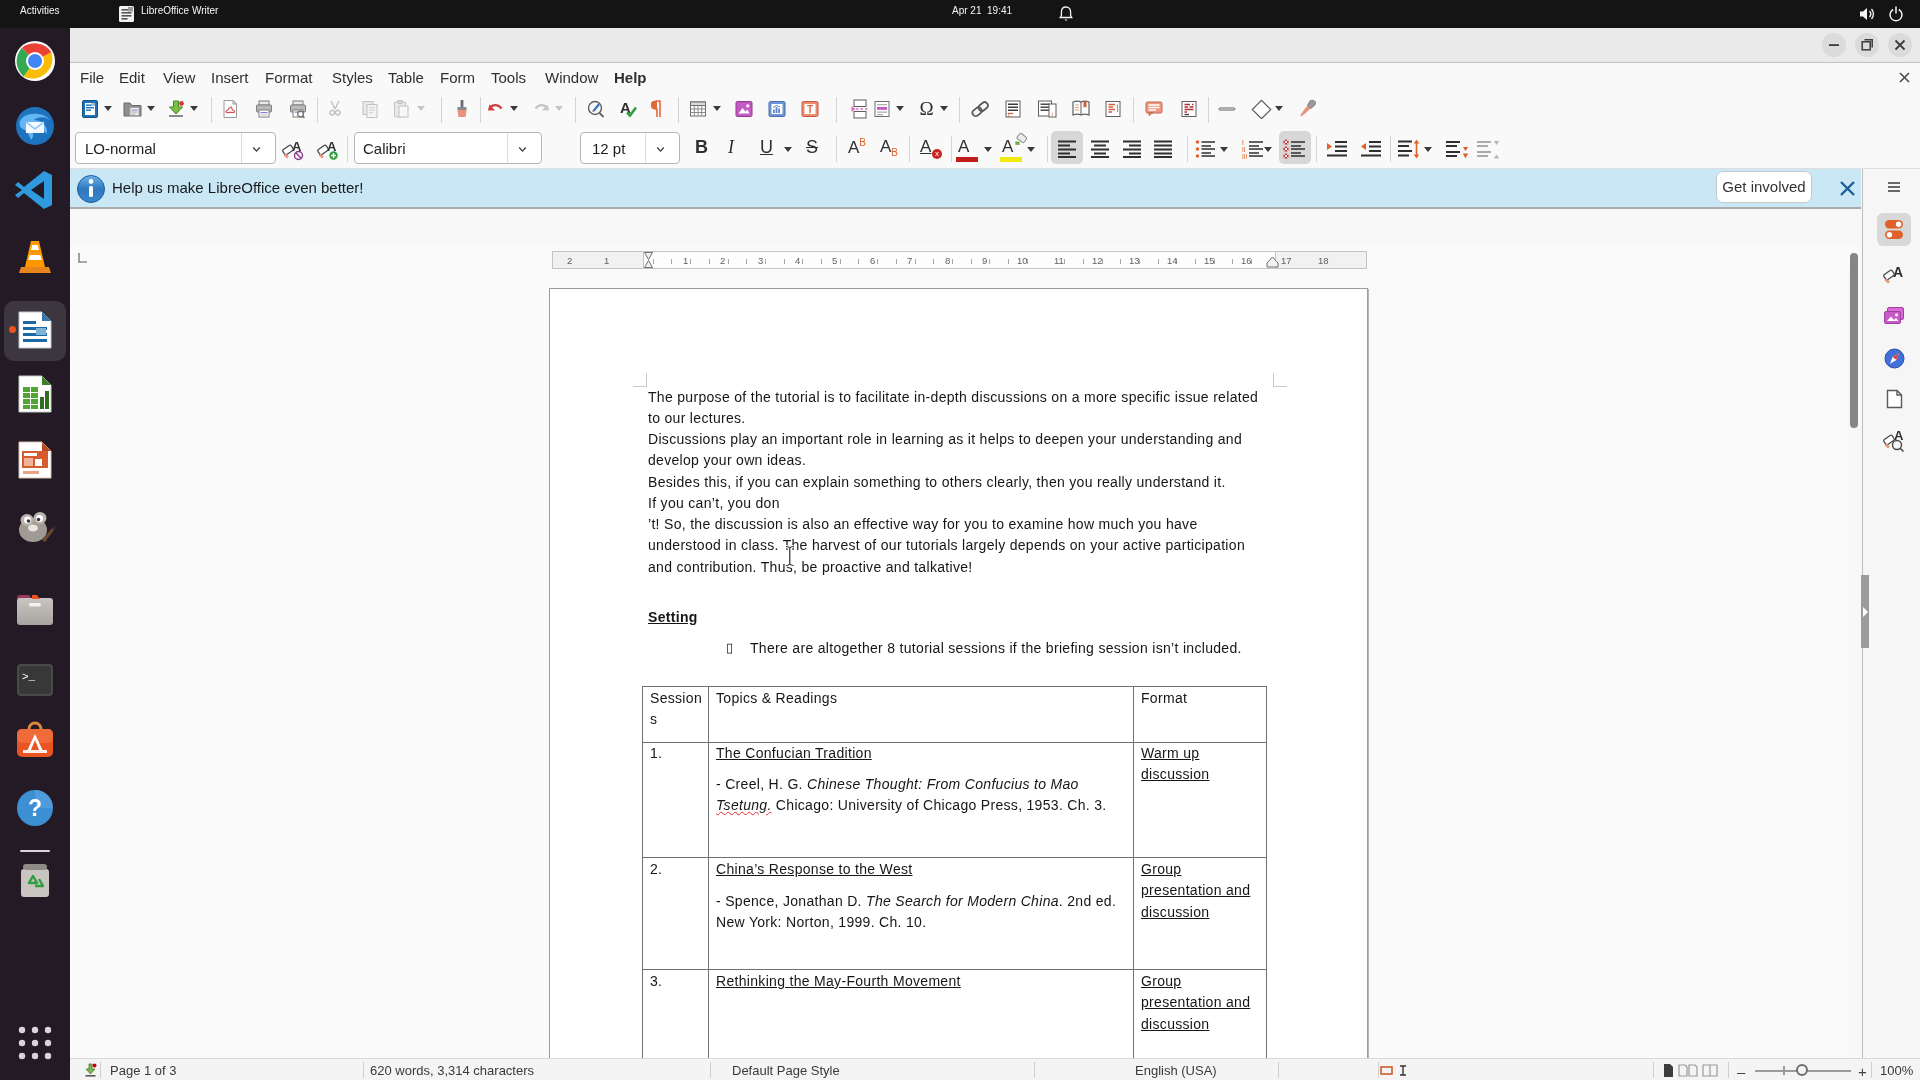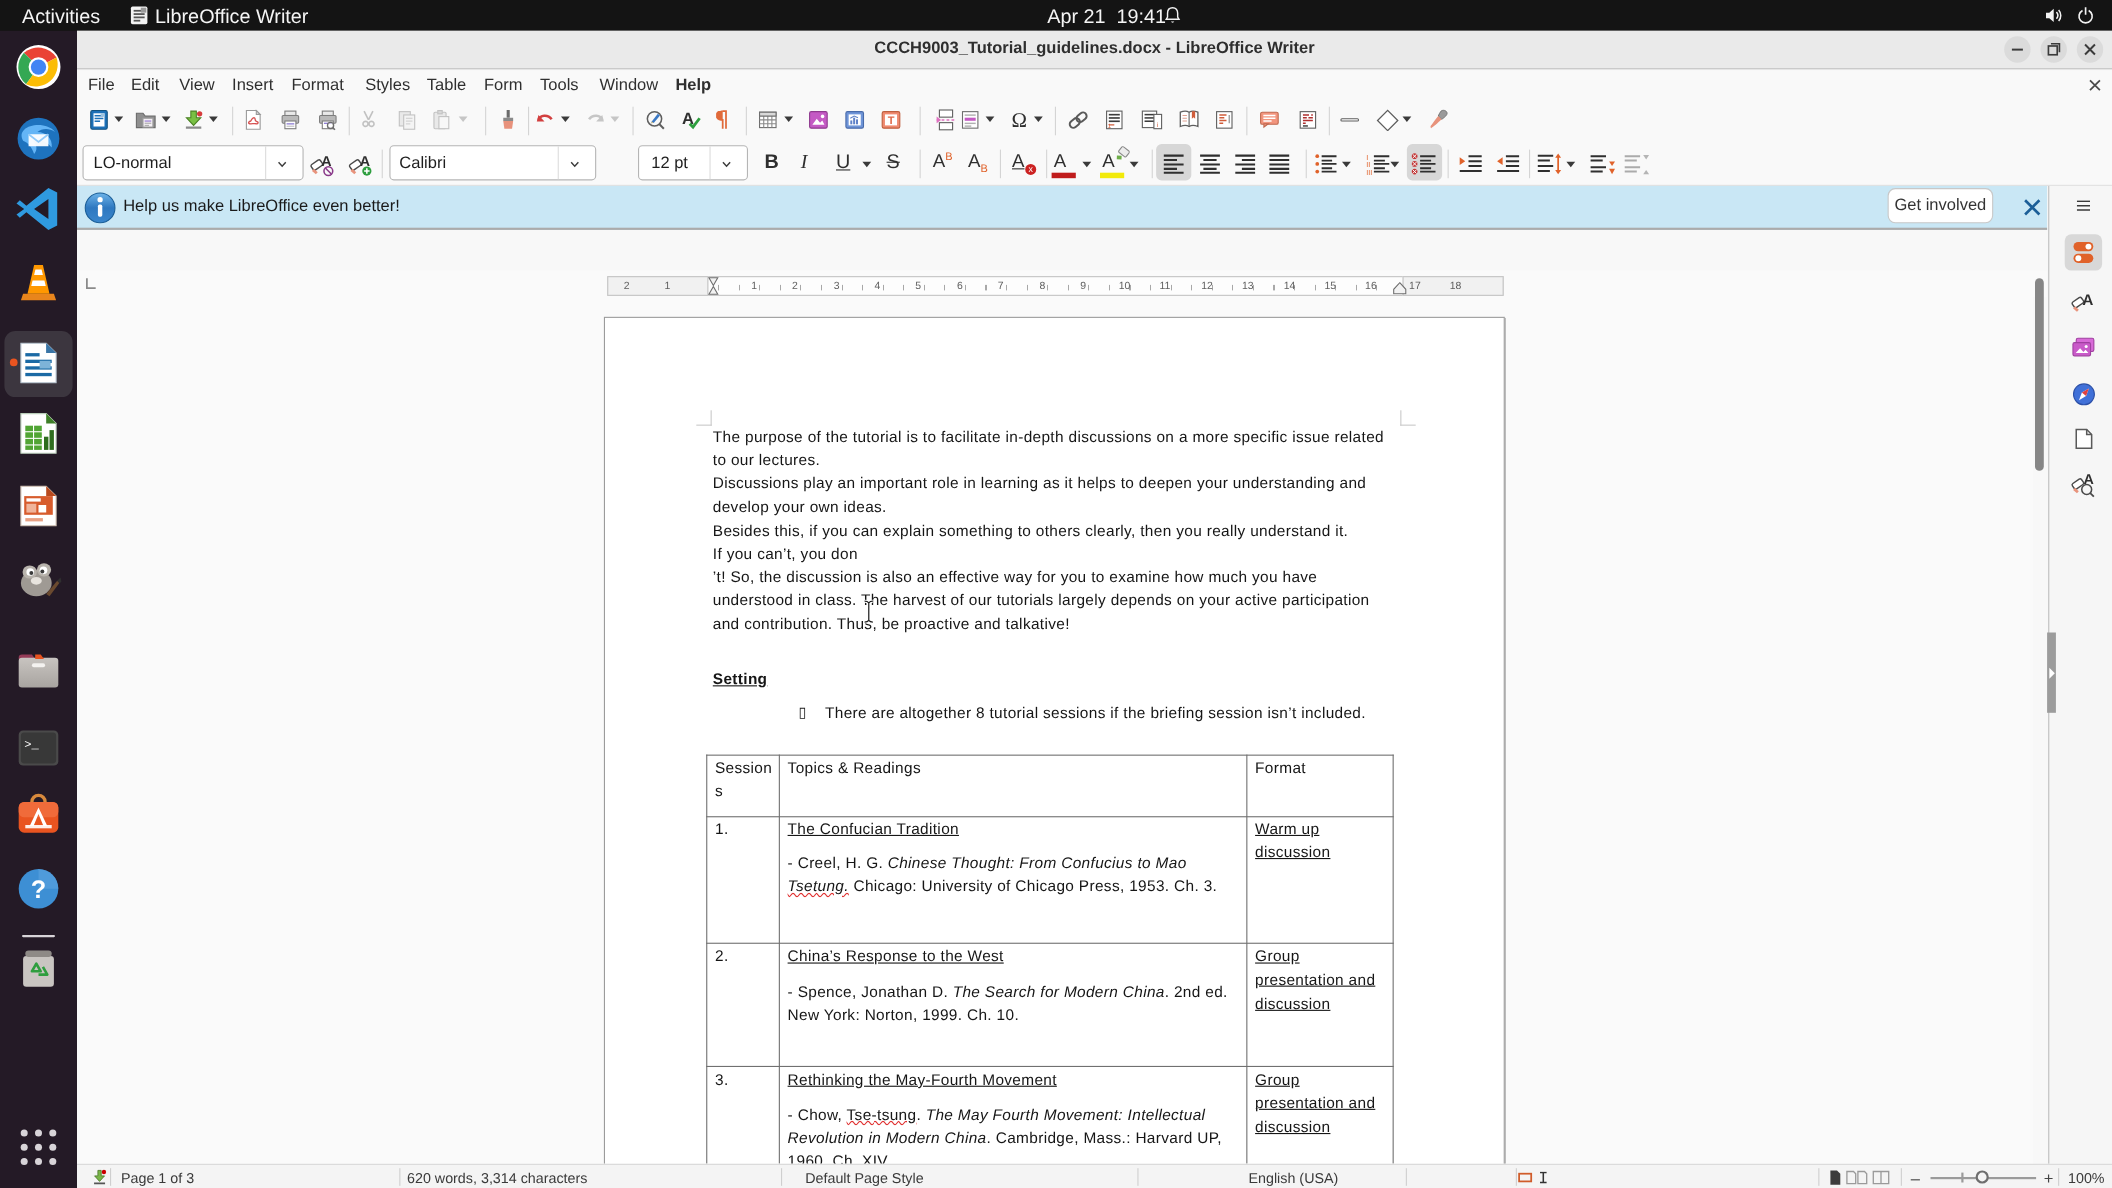--- a/index.html
+++ b/index.html
@@ -1,19 +1,19 @@
 <!DOCTYPE html>
 <html><head>
 <meta charset="utf-8">
 <style>
 * { margin:0; padding:0; box-sizing:border-box; }
 html,body { width:1920px; height:1080px; overflow:hidden; background:#141414; font-family:"Liberation Sans", sans-serif; }
 .abs { position:absolute; }
 
-#topbar { position:absolute; left:0; top:0; width:1920px; height:28px; background:#141414; color:#f5f5f5; font-size:18px; }
+#topbar { position:absolute; left:0; top:0; width:1920px; height:28px; background:#141414; color:#f5f5f5; font-size:10px; }
 
 #dock { position:absolute; left:0; top:28px; width:70px; height:1052px; background:#241a26; }
 .dicon { position:absolute; }
 
 #win { position:absolute; left:70px; top:28px; width:1850px; height:1052px; background:#f8f8f8; }
 #titlebar { position:absolute; left:0; top:0; width:1850px; height:35px; background:#eaeaea; border-bottom:1px solid #c2c2c2; }
 .winbtn { position:absolute; top:5px; width:24px; height:24px; border-radius:50%; background:#dbdbdb; }
 #menubar { position:absolute; left:0; top:36px; width:1850px; height:27px; background:#f9f9f9; color:#2f2f2f; font-size:15px; }
 .menuitem { position:absolute; top:5px; }
 #toolbar1 { position:absolute; left:0; top:63px; width:1850px; height:38px; background:#f9f9f9; }
@@ -205,21 +205,20 @@
           <circle cx="5" cy="31" r="3.2"></circle>
           <circle cx="18" cy="31" r="3.2"></circle>
           <circle cx="31" cy="31" r="3.2"></circle>
         </g>
       </svg>
   </g>
 </div>
 
 <div id="win">
   <div id="titlebar">
-    <div class="abs" style="left:0; top:7px; width:1850px; text-align:center; font-size:15px; font-weight:bold; color:#2e2e2e;">CCCH9003_Tutorial_guidelines.docx - LibreOffice Writer</div>
     <div class="winbtn" style="left:1752px;"><svg width="24" height="24" viewBox="0 0 24 24">
           <rect x="7" y="11.2" width="10" height="1.8" fill="#3b3b3b"></rect>
         </svg></div>
     <div class="winbtn" style="left:1785px;"><svg width="24" height="24" viewBox="0 0 24 24">
           <rect x="7.2" y="8.8" width="8" height="8" fill="none" stroke="#3b3b3b" stroke-width="1.5"></rect>
           <path d="M9.5 6.8 L17.2 6.8 L17.2 14.5" fill="none" stroke="#3b3b3b" stroke-width="1.5"></path>
         </svg></div>
     <div class="winbtn" style="left:1818px;"><svg width="24" height="24" viewBox="0 0 24 24">
           <path d="M7.5 7.5 L16.5 16.5 M16.5 7.5 L7.5 16.5" stroke="#3b3b3b" stroke-width="1.8"></path>
         </svg></div>
@@ -642,21 +641,20 @@
     <div class="doctext" style="left:580px; top:472.5px;">1.</div>
     <div class="doctext" style="left:646px; top:472.5px; text-decoration:underline;">The Confucian Tradition</div>
     <div class="doctext" style="left:646px; top:504px;">- Creel, H. G. <i>Chinese Thought: From Confucius to Mao</i><br><i><span class="sp">Tsetung.</span></i> Chicago: University of Chicago Press, 1953. Ch. 3.</div>
     <div class="doctext" style="left:1071px; top:472.5px; text-decoration:underline;">Warm up<br>discussion</div>
     <div class="doctext" style="left:580px; top:589px;">2.</div>
     <div class="doctext" style="left:646px; top:589px; text-decoration:underline;">China’s Response to the West</div>
     <div class="doctext" style="left:646px; top:620.5px;">- Spence, Jonathan D. <i>The Search for Modern China</i>. 2nd ed.<br>New York: Norton, 1999. Ch. 10.</div>
     <div class="doctext" style="left:1071px; top:589px; text-decoration:underline;">Group<br>presentation and<br>discussion</div>
     <div class="doctext" style="left:580px; top:701px;">3.</div>
     <div class="doctext" style="left:646px; top:701px; text-decoration:underline;">Rethinking the May-Fourth Movement</div>
-    <div class="doctext" style="left:646px; top:732.5px;">- Chow, <span class="sp">Tse-tsung</span>. <i>The May Fourth Movement: Intellectual</i><br><i>Revolution in Modern China</i>. Cambridge, Mass.: Harvard UP,<br>1960. Ch. XIV.</div>
     <div class="doctext" style="left:1071px; top:701px; text-decoration:underline;">Group<br>presentation and<br>discussion</div>
 
     <svg class="abs" style="left:714px; top:275px;" width="12" height="22" viewBox="0 0 12 22">
         <path d="M2 1.5 C3.5 1.5 5 2 5.8 3 C6.6 2 8 1.5 9.5 1.5 M2 20.5 C3.5 20.5 5 20 5.8 19 C6.6 20 8 20.5 9.5 20.5 M5.8 3 L5.8 19" fill="none" stroke="#fff" stroke-width="3"></path>
         <path d="M2 1.5 C3.5 1.5 5 2 5.8 3 C6.6 2 8 1.5 9.5 1.5 M2 20.5 C3.5 20.5 5 20 5.8 19 C6.6 20 8 20.5 9.5 20.5 M5.8 3 L5.8 19" fill="none" stroke="#1a1a1a" stroke-width="1.1"></path>
       </svg>
   </div>
   <div class="abs" style="left:1780px; top:225px; width:8px; height:175px; border-radius:4px; background:#868686;"></div>
   <div class="abs" style="left:1791px; top:547px; width:8px; height:73px; background:#9c9c9c; z-index:6;"></div>
   <svg class="abs" style="left:1792px; top:578px; z-index:7;" width="7" height="12" viewBox="0 0 7 12">

